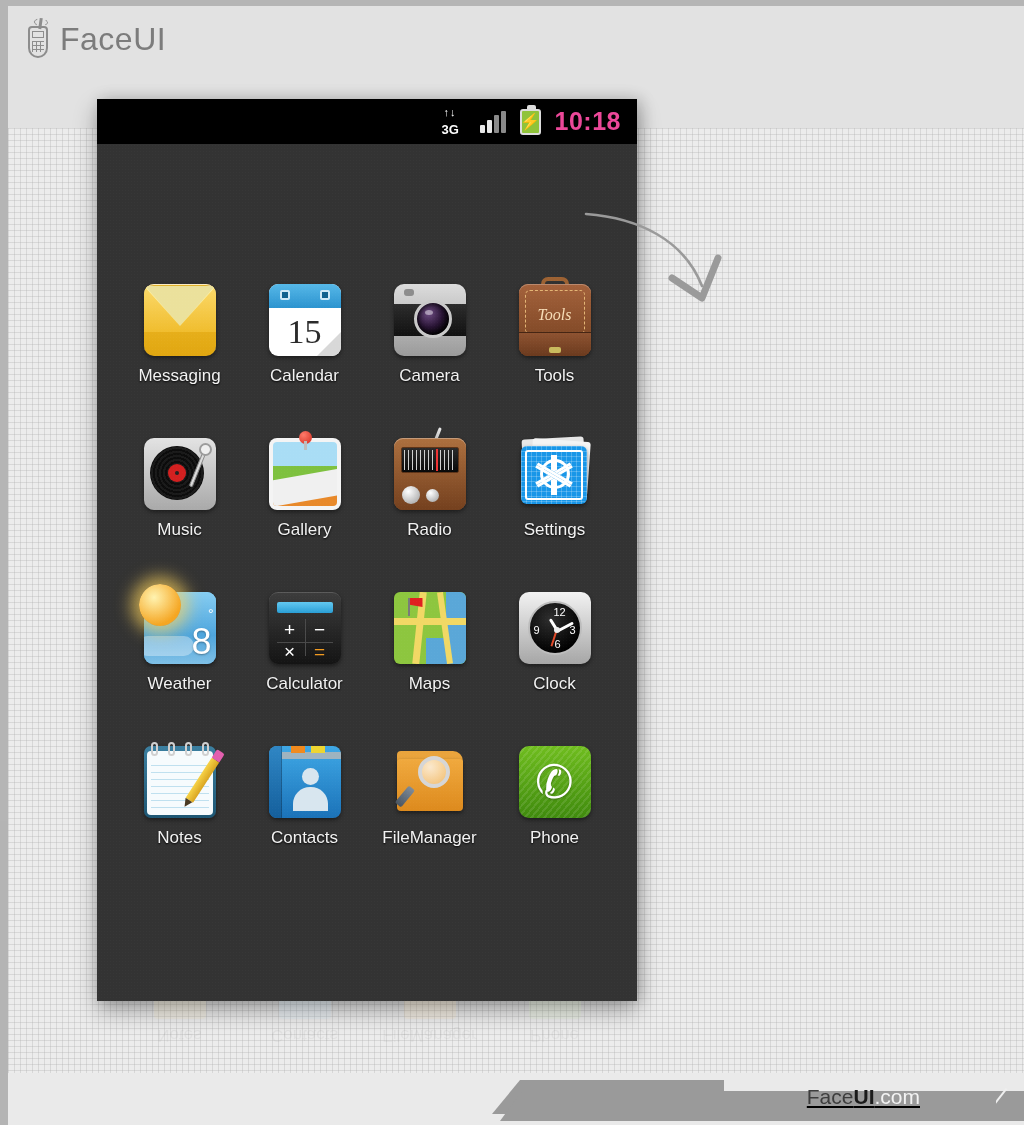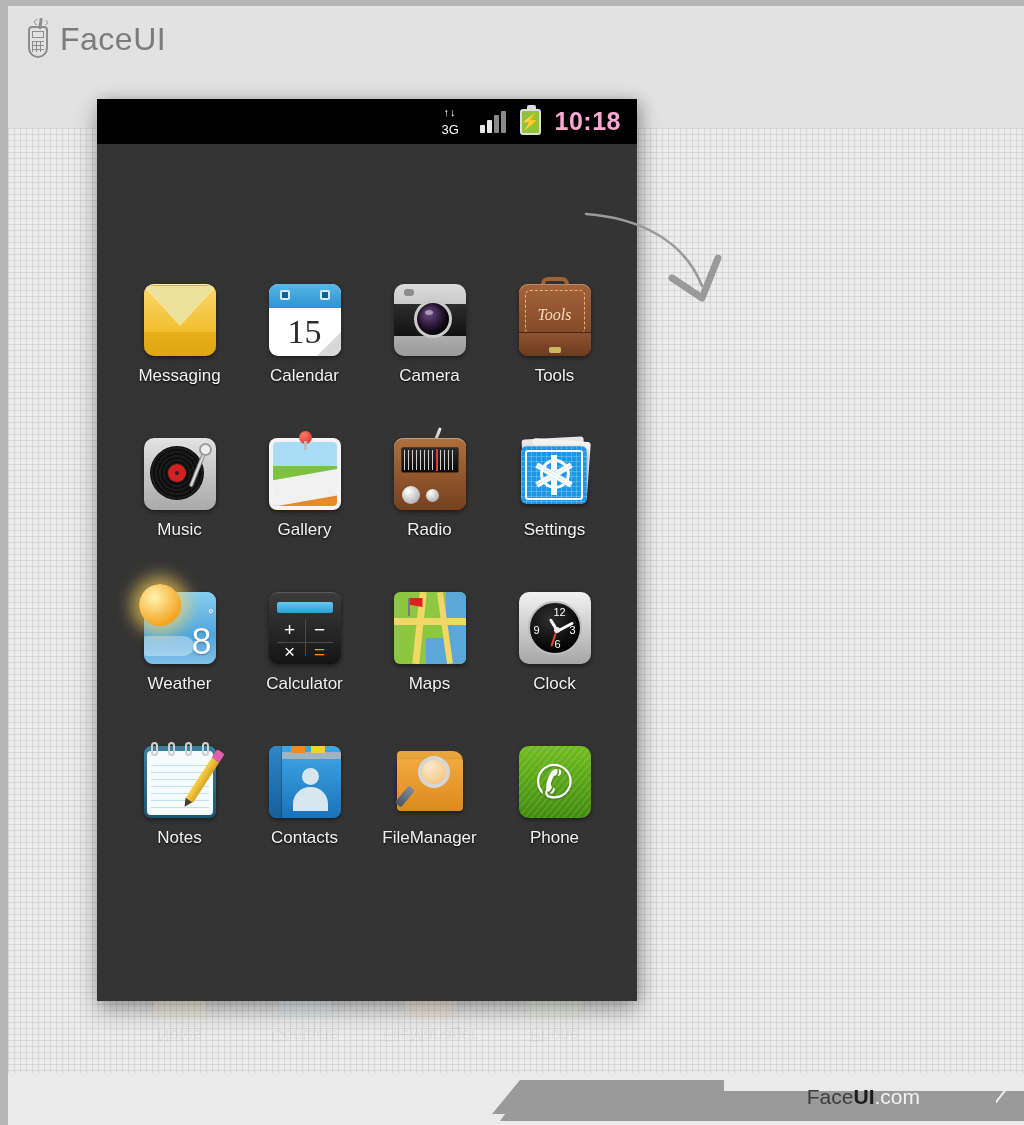--- a/index.html
+++ b/index.html
@@ -83,39 +83,39 @@
     position:absolute; left:0; top:0; width:540px; height:45px;
     background:#000; display:flex; align-items:center; justify-content:flex-end;
     padding-right:16px; gap:14px; z-index:3;
   }
   .sb-3g { position:relative; width:24px; height:30px; color:#fff; }
   .sb-3g .arrows {
     position:absolute; top:0; left:2px; font-size:11px; line-height:11px;
     letter-spacing:1px; font-weight:bold;
   }
   .sb-3g .lbl {
-    position:absolute; bottom:1px; left:0; font-size:13px; font-weight:normal;
+    position:absolute; bottom:1px; left:0; font-size:13px; font-weight:bold;
     line-height:13px; font-family:"Liberation Sans",sans-serif;
   }
   .sb-signal { display:flex; align-items:flex-end; gap:2px; height:22px; }
   .sb-signal i { width:5px; display:block; border-radius:1px; }
   .sb-signal i:nth-child(1){ height:8px;  background:#e8e8e8; }
   .sb-signal i:nth-child(2){ height:13px; background:#e8e8e8; }
   .sb-signal i:nth-child(3){ height:18px; background:#8a8a8a; }
   .sb-signal i:nth-child(4){ height:22px; background:#8a8a8a; }
   .sb-batt {
     position:relative; width:21px; height:26px; border:2px solid #ddd; border-radius:3px;
     background:#8fc33a; display:flex; align-items:center; justify-content:center;
   }
   .sb-batt::before{
     content:""; position:absolute; top:-6px; left:5px; width:9px; height:4px;
     background:#ddd; border-radius:2px 2px 0 0;
   }
   .sb-batt .bolt { color:#fff; font-size:16px; line-height:16px; }
-  #clock-text { color:#f9a8d4; font-size:25px; font-weight:bold; letter-spacing:.5px; }
+  #clock-text { color:#ec4899; font-size:25px; font-weight:bold; letter-spacing:.5px; }
 
   
   #appgrid {
     position:absolute; left:0; top:45px; width:540px; height:857px;
     padding:140px 20px 0 20px;
   }
   .app-row { display:flex; }
   .app-row + .app-row { margin-top:52px; }
   .app-cell {
     width:125px; display:flex; flex-direction:column; align-items:center;
@@ -420,21 +420,21 @@
     display:flex; align-items:center; justify-content:flex-end; padding-right:104px;
   }
   #footer .mid {
     position:absolute; left:484px; top:3px; width:232px; height:34px; background:#9a9a9a;
     clip-path:polygon(28px 0, 100% 0, 100% 100%, 0 100%);
   }
   .wm-left {
     font-size:20px; color:#e2e2e2; letter-spacing:.5px; white-space:nowrap;
     text-shadow:0 1px 0 rgba(0,0,0,.25); position:relative; z-index:2;
   }
-  .wm-right { position:absolute; right:104px; top:1085px; font-size:21px; z-index:3; }
+  .wm-right { position:absolute; right:104px; top:1085px; font-size:21px; z-index:3;text-decoration:underline; }
   .wm-right .a { color:#3d3d3d; }
   .wm-right .b { color:#1b1b1b; font-weight:bold; }
   .wm-right .c { color:#f3f3f3; }
   #footer .diag {
     position:absolute; right:2px; top:3px; width:26px; height:34px; overflow:hidden;
   }
   #footer .diag::after {
     content:""; position:absolute; left:-4px; top:4px; width:2px; height:44px;
     background:#efefef; transform:rotate(38deg);
   }

